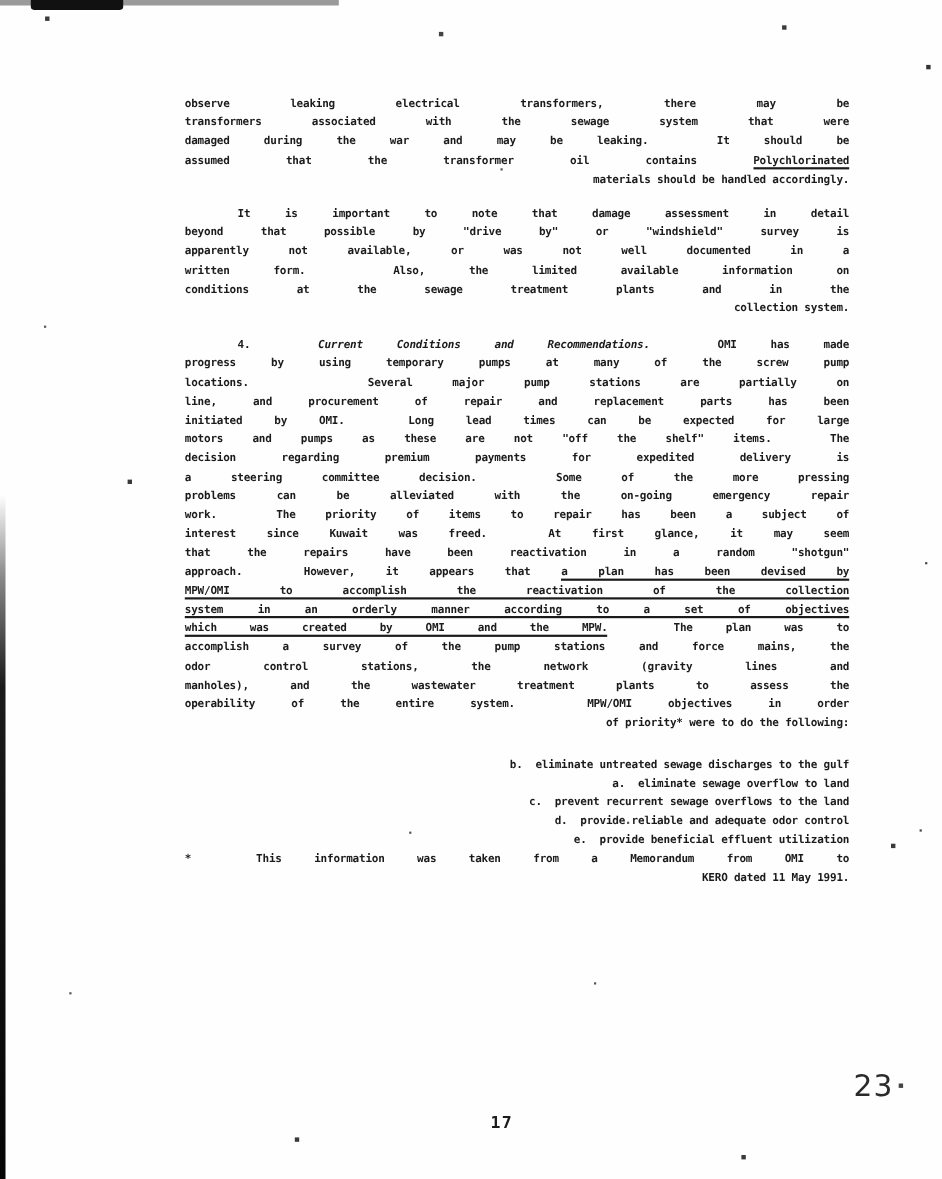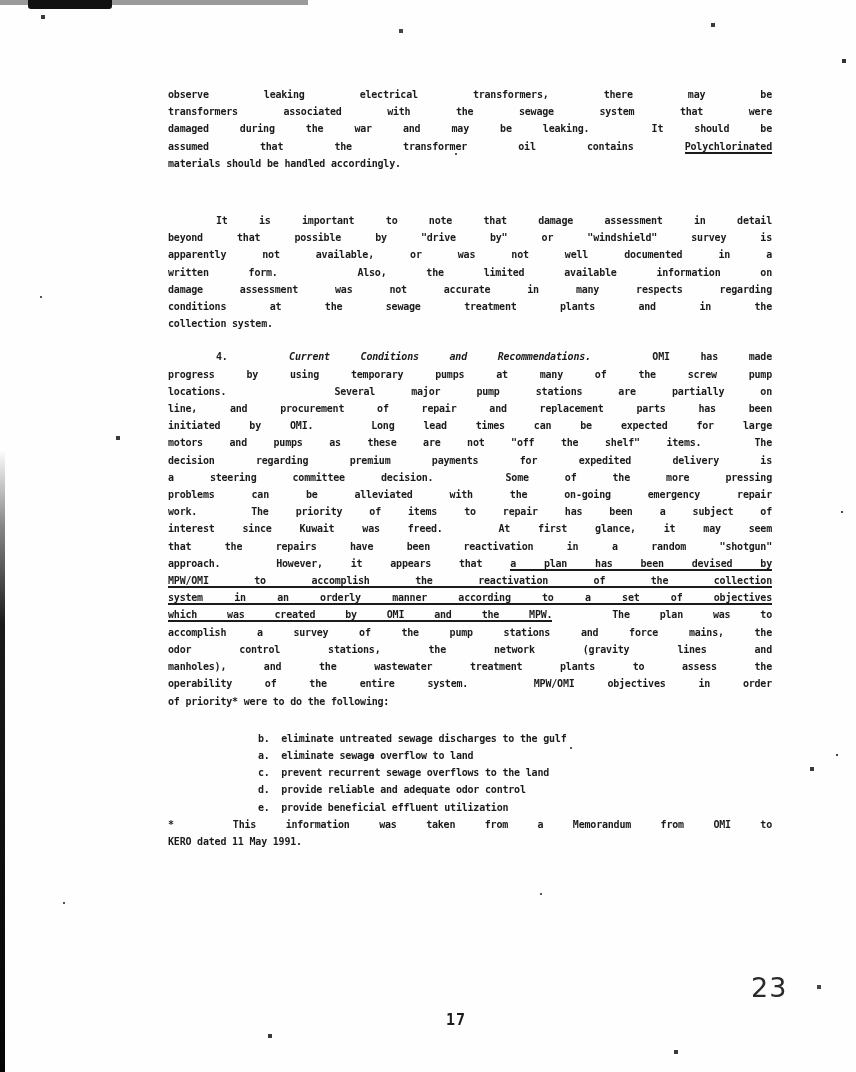--- a/index.html
+++ b/index.html
@@ -22,36 +22,36 @@
       811px 768px 0 1px #3a3a3a, 372px 756px 0 0 #555, 570px 747px 0 0 #555,
       269px 1035px 0 1px #3a3a3a, 675px 1051px 0 1px #3a3a3a, 818px 986px 0 1px #444,
       63px 902px 0 0 #555, 540px 893px 0 0 #555;}
   
   .text-col{
     position:absolute;left:168px;top:86px;width:604px;
     font-size:10px;font-weight:700;line-height:17.2px;
     letter-spacing:-0.2px;
   }
   .para{margin:0;}
-  .para.body{margin-top:40px;}
+  .para.body{margin-top:14px;}
   .para.section{margin-top:16px;}
   .para.list{margin-top:20px;}
   .para.footnote{margin-top:0;}
-  .line{white-space:normal;}
+  .line{white-space:normal;text-align:right;}
   .line.j{text-align:justify;text-align-last:justify;}
   .line.ind{text-indent:48px;}
   .line.li{padding-left:90px;}
   .u{border-bottom:2px solid #1b1b1b;}
   .i{font-style:italic;}
   .page-number{
     position:absolute;left:446px;top:1011px;
     font-size:15px;font-weight:700;letter-spacing:1px;
   }
   .stamp-number{
-    position:absolute;left:751px;top:972px;
+    position:absolute;left:776px;top:972px;
     font-family:"DejaVu Sans", sans-serif;font-weight:400;
     font-size:27px;color:#2b2b2b;letter-spacing:1px;
   }
 </style>
 </head>
 <body style="background: rgb(254, 254, 254); color: rgb(27, 27, 27);">
 
 <div class="top-scan-bar"></div>
 <div class="top-scan-blob"></div>
 <div class="left-edge-line"></div>
@@ -63,21 +63,20 @@
       <div class="line j"><span>transformers associated with the sewage system that were</span></div>
       <div class="line j"><span>damaged during the war and may be leaking.&nbsp; It should be</span></div>
       <div class="line j"><span>assumed that the transformer oil contains </span><span class="u">Polychlorinated</span></div>
       <div class="line"><span>materials should be handled accordingly.</span></div>
     </div>
     <div class="para body">
       <div class="line j ind"><span>It is important to note that damage assessment in detail</span></div>
       <div class="line j"><span>beyond that possible by "drive by" or "windshield" survey is</span></div>
       <div class="line j"><span>apparently not available, or was not well documented in a</span></div>
       <div class="line j"><span>written form.&nbsp; Also, the limited available information on</span></div>
-      <div class="line j"><span>damage assessment was not accurate in many respects regarding</span></div>
       <div class="line j"><span>conditions at the sewage treatment plants and in the</span></div>
       <div class="line"><span>collection system.</span></div>
     </div>
     <div class="para section">
       <div class="line j ind"><span>4.&nbsp; </span><span class="i">Current Conditions and Recommendations.</span><span>&nbsp; OMI has made</span></div>
       <div class="line j"><span>progress by using temporary pumps at many of the screw pump</span></div>
       <div class="line j"><span>locations.&nbsp;&nbsp; Several major pump stations are partially on</span></div>
       <div class="line j"><span>line, and procurement of repair and replacement parts has been</span></div>
       <div class="line j"><span>initiated by OMI.&nbsp; Long lead times can be expected for large</span></div>
       <div class="line j"><span>motors and pumps as these are not "off the shelf" items.&nbsp; The</span></div>

